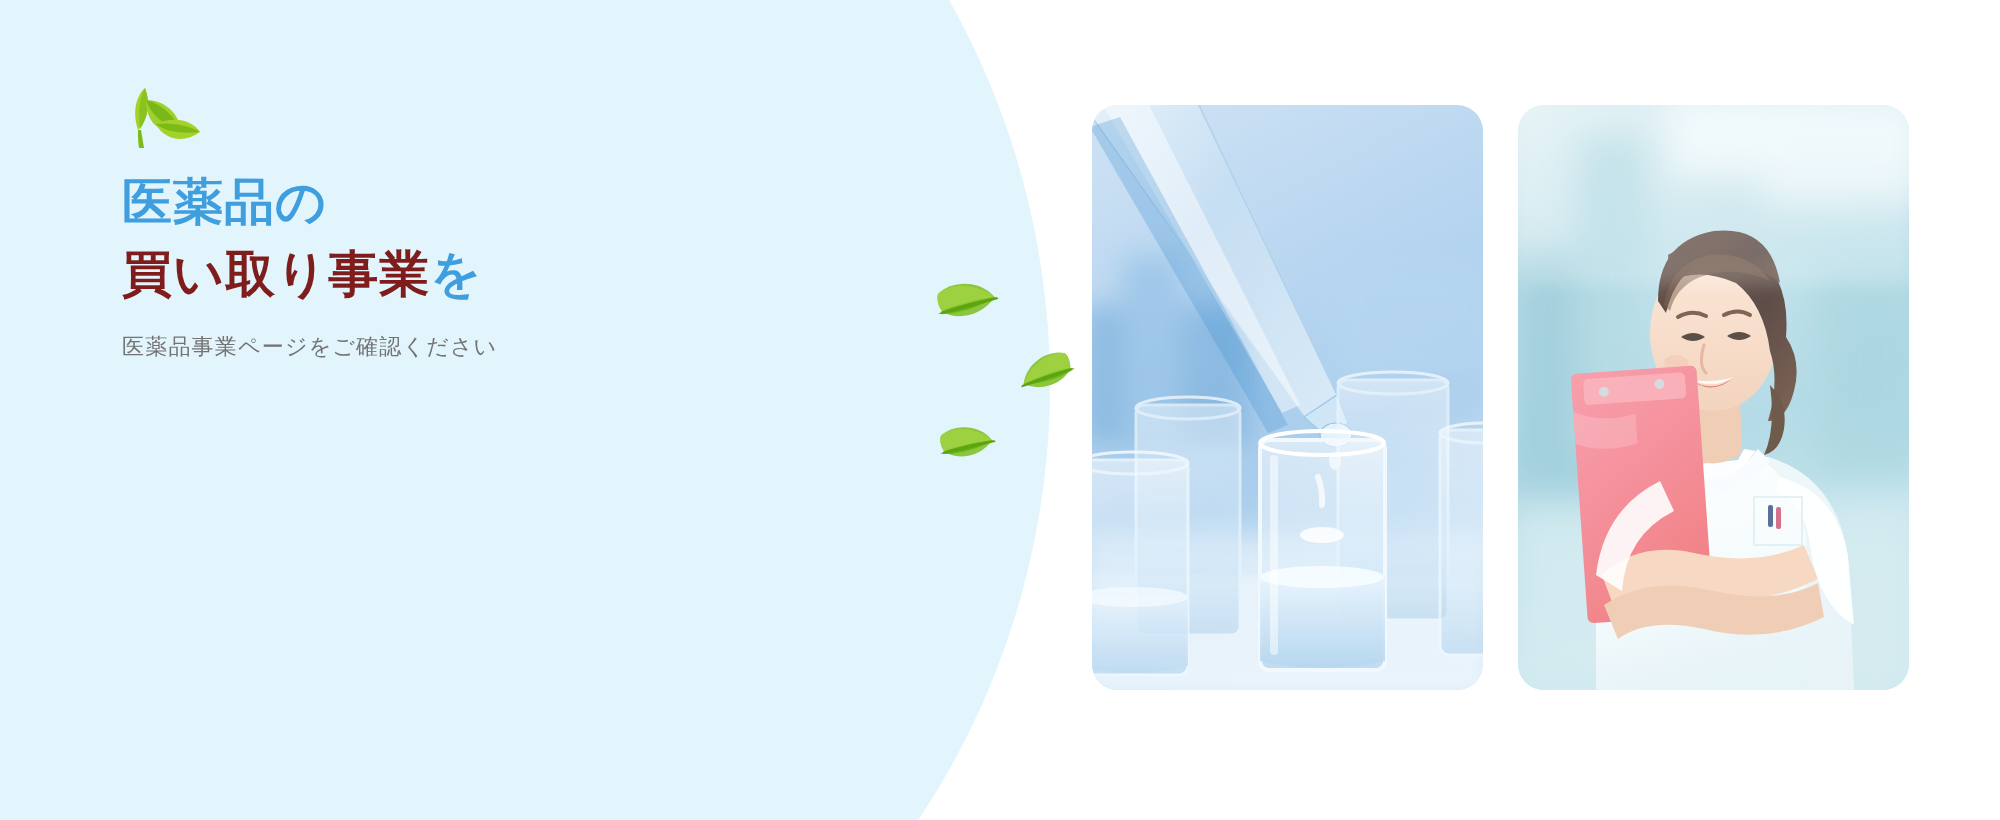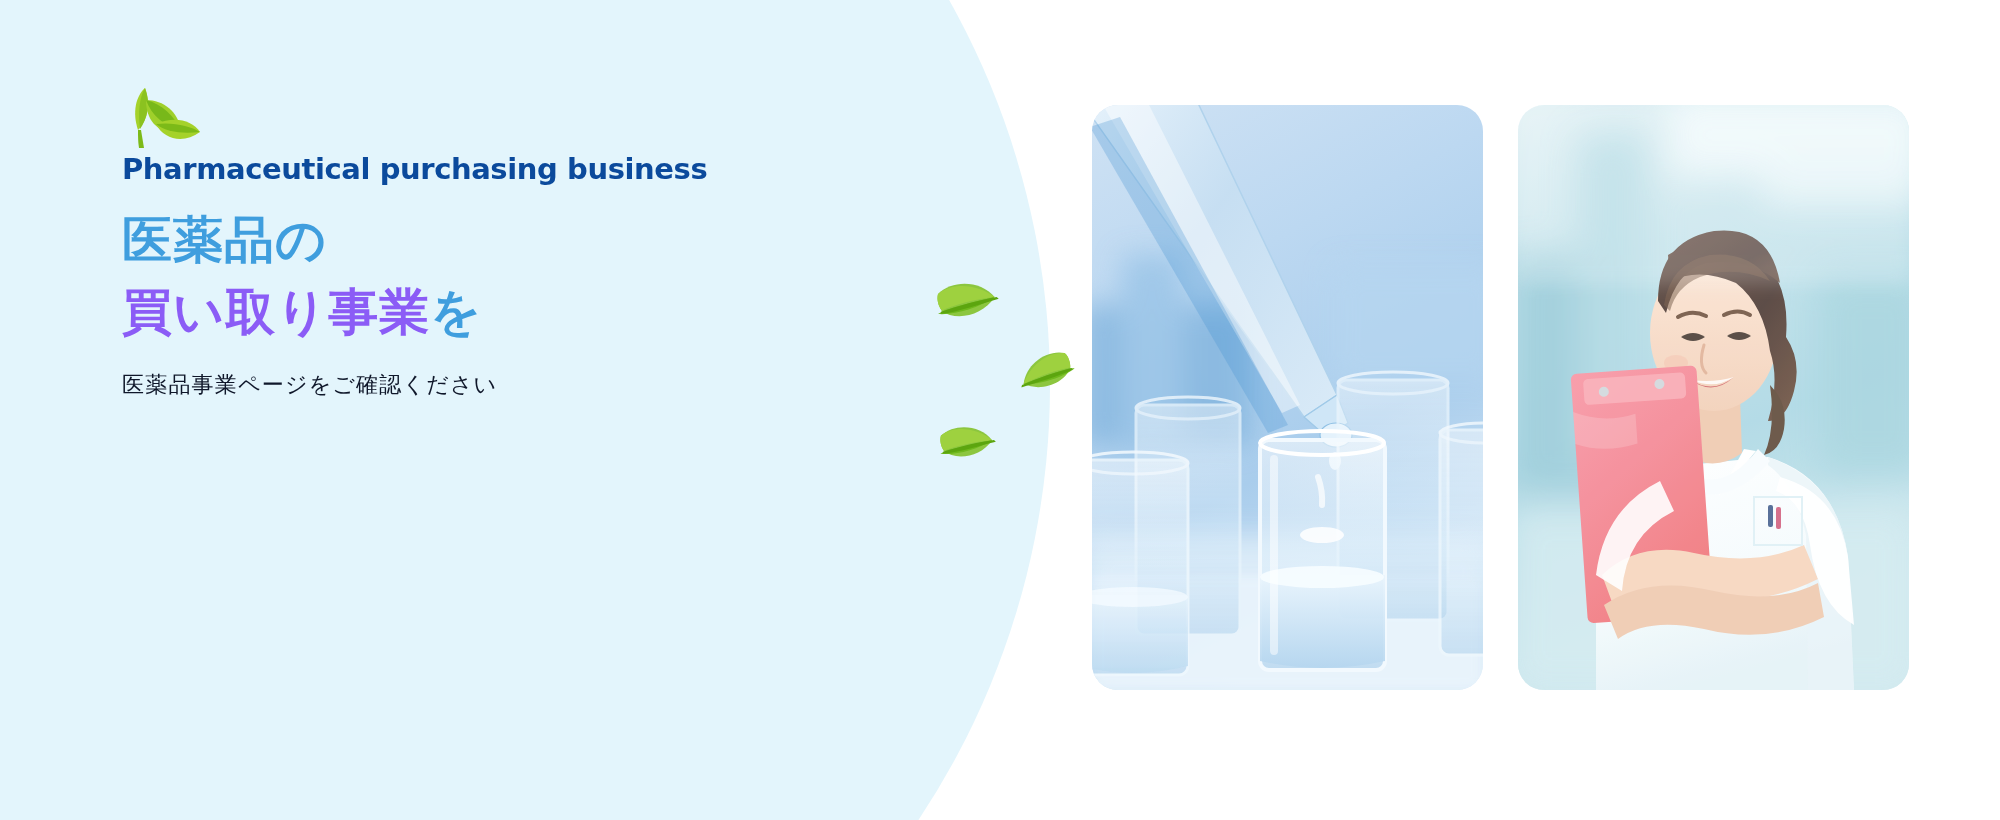--- a/index.html
+++ b/index.html
@@ -57,29 +57,29 @@
   .headline {
     margin-top:18px;
     font-family:"DejaVu Sans", "Liberation Sans", sans-serif;
     font-size:50px;
     font-weight:700;
     line-height:1.44;
     letter-spacing:1px;
     color:#3f9ede;
   }
   .headline .line { display:block; white-space:nowrap; }
-  .headline .accent { color:#8b5cf6; }
+  .headline .accent { color:#7f1d1d; }
 
   .subtext {
     margin-top:22px;
     font-family:"DejaVu Sans", "Liberation Sans", sans-serif;
     font-size:22px;
     font-weight:500;
     letter-spacing:1.2px;
-    color:#0f172a;
+    color:#737373;
     white-space:nowrap;
   }
 
   
   .float-leaf { position:absolute; z-index:4; }
   .float-leaf.l1 { left:935px; top:278px;  width:64px; height:48px; transform:rotate(-6deg); }
   .float-leaf.l2 { left:1018px; top:352px; width:58px; height:44px; transform:rotate(-28deg) scaleX(-1); }
   .float-leaf.l3 { left:938px;  top:422px; width:58px; height:44px; transform:rotate(-4deg); }
 
   
@@ -139,21 +139,20 @@
     <svg class="leaf-logo" viewBox="0 0 74 62" xmlns="http://www.w3.org/2000/svg">
       <path d="M19 2 C10 10 6 26 12 44 C20 36 26 20 19 2 Z" fill="#a5d22a"></path>
       <path d="M19 2 C13 12 12 28 14 43 C21 33 25 18 19 2 Z" fill="#8bc220"></path>
       <path d="M20 14 C38 14 52 26 55 44 C36 50 20 38 20 14 Z" fill="#9fd02b"></path>
       <path d="M20 14 C36 18 48 30 55 44 C38 40 26 30 20 14 Z" fill="#78b81a"></path>
       <path d="M30 38 C48 30 66 34 74 46 C58 58 38 54 30 38 Z" fill="#a5d22a"></path>
       <path d="M30 38 C48 36 64 40 74 46 C56 48 40 46 30 38 Z" fill="#7cba18"></path>
       <path d="M15 44 C16 50 17 56 18 62 L13 62 C12 56 12 50 12 44 Z" fill="#7cba18"></path>
     </svg>
 
-    <div class="eyebrow">Pharmaceutical purchasing business</div>
 
     <div class="headline">
       <span class="line">医薬品の</span>
       <span class="line"><span class="accent">買い取り事業</span><span>を</span></span>
     </div>
 
     <div class="subtext">医薬品事業ページをご確認ください</div>
   </div>
 
   <div class="cards">

